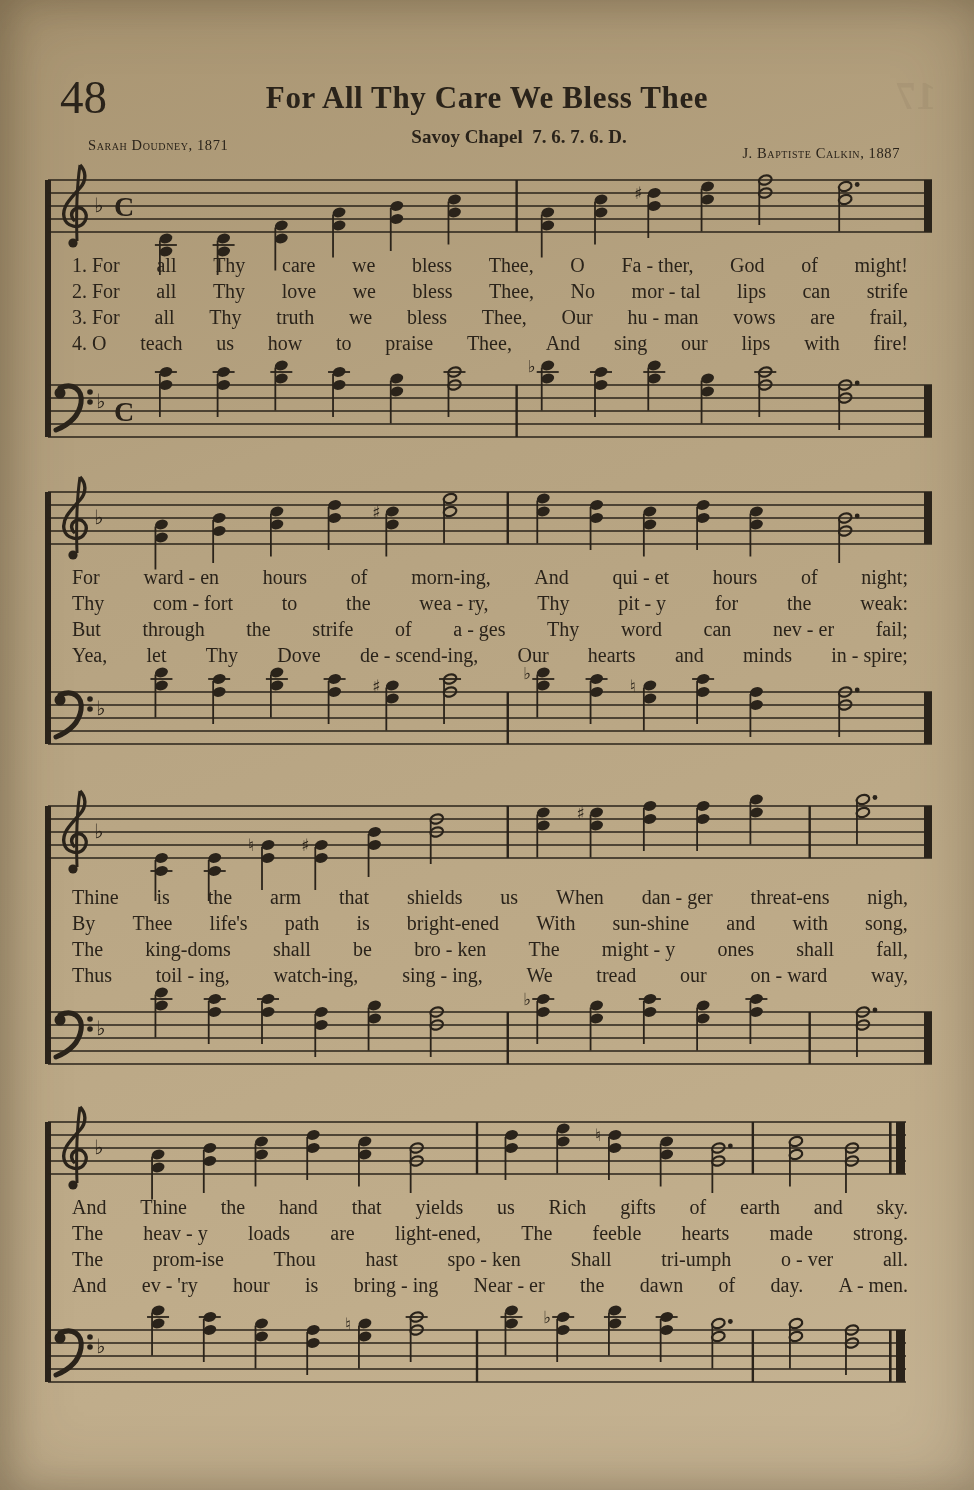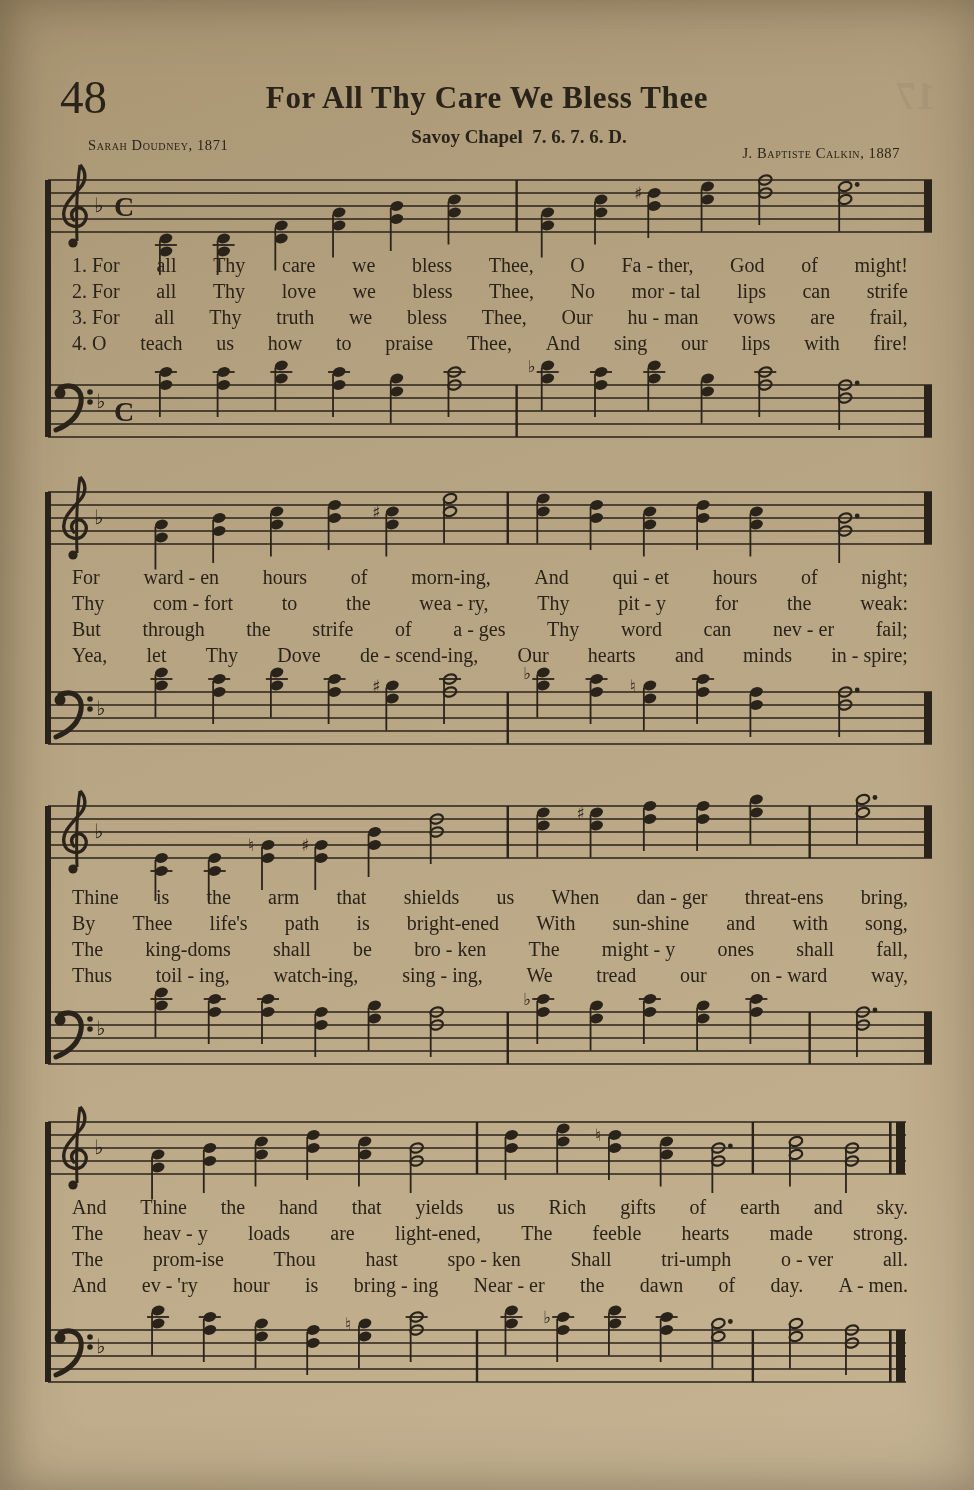--- a/index.html
+++ b/index.html
@@ -545,21 +545,21 @@
       <div class="lyric-line"><span>3. For</span><span>all</span><span>Thy</span><span>truth</span><span>we</span><span>bless</span><span>Thee,</span><span>Our</span><span>hu - man</span><span>vows</span><span>are</span><span>frail,</span></div>
       <div class="lyric-line"><span>4. O</span><span>teach</span><span>us</span><span>how</span><span>to</span><span>praise</span><span>Thee,</span><span>And</span><span>sing</span><span>our</span><span>lips</span><span>with</span><span>fire!</span></div>
     </div>
   <div class="lyrics" style="top:566px;">
       <div class="lyric-line"><span>For</span><span>ward - en</span><span>hours</span><span>of</span><span>morn-ing,</span><span>And</span><span>qui - et</span><span>hours</span><span>of</span><span>night;</span></div>
       <div class="lyric-line"><span>Thy</span><span>com - fort</span><span>to</span><span>the</span><span>wea - ry,</span><span>Thy</span><span>pit - y</span><span>for</span><span>the</span><span>weak:</span></div>
       <div class="lyric-line"><span>But</span><span>through</span><span>the</span><span>strife</span><span>of</span><span>a - ges</span><span>Thy</span><span>word</span><span>can</span><span>nev - er</span><span>fail;</span></div>
       <div class="lyric-line"><span>Yea,</span><span>let</span><span>Thy</span><span>Dove</span><span>de - scend-ing,</span><span>Our</span><span>hearts</span><span>and</span><span>minds</span><span>in - spire;</span></div>
     </div>
   <div class="lyrics" style="top:886px;">
-      <div class="lyric-line"><span>Thine</span><span>is</span><span>the</span><span>arm</span><span>that</span><span>shields</span><span>us</span><span>When</span><span>dan - ger</span><span>threat-ens</span><span>bring,</span></div>
+      <div class="lyric-line"><span>Thine</span><span>is</span><span>the</span><span>arm</span><span>that</span><span>shields</span><span>us</span><span>When</span><span>dan - ger</span><span>threat-ens</span><span>nigh,</span></div>
       <div class="lyric-line"><span>By</span><span>Thee</span><span>life's</span><span>path</span><span>is</span><span>bright-ened</span><span>With</span><span>sun-shine</span><span>and</span><span>with</span><span>song,</span></div>
       <div class="lyric-line"><span>The</span><span>king-doms</span><span>shall</span><span>be</span><span>bro - ken</span><span>The</span><span>might - y</span><span>ones</span><span>shall</span><span>fall,</span></div>
       <div class="lyric-line"><span>Thus</span><span>toil - ing,</span><span>watch-ing,</span><span>sing - ing,</span><span>We</span><span>tread</span><span>our</span><span>on - ward</span><span>way,</span></div>
     </div>
   <div class="lyrics" style="top:1196px;">
       <div class="lyric-line"><span>And</span><span>Thine</span><span>the</span><span>hand</span><span>that</span><span>yields</span><span>us</span><span>Rich</span><span>gifts</span><span>of</span><span>earth</span><span>and</span><span>sky.</span></div>
       <div class="lyric-line"><span>The</span><span>heav - y</span><span>loads</span><span>are</span><span>light-ened,</span><span>The</span><span>feeble</span><span>hearts</span><span>made</span><span>strong.</span></div>
       <div class="lyric-line"><span>The</span><span>prom-ise</span><span>Thou</span><span>hast</span><span>spo - ken</span><span>Shall</span><span>tri-umph</span><span>o - ver</span><span>all.</span></div>
       <div class="lyric-line"><span>And</span><span>ev - 'ry</span><span>hour</span><span>is</span><span>bring - ing</span><span>Near - er</span><span>the</span><span>dawn</span><span>of</span><span>day.</span><span>A - men.</span></div>
     </div>

